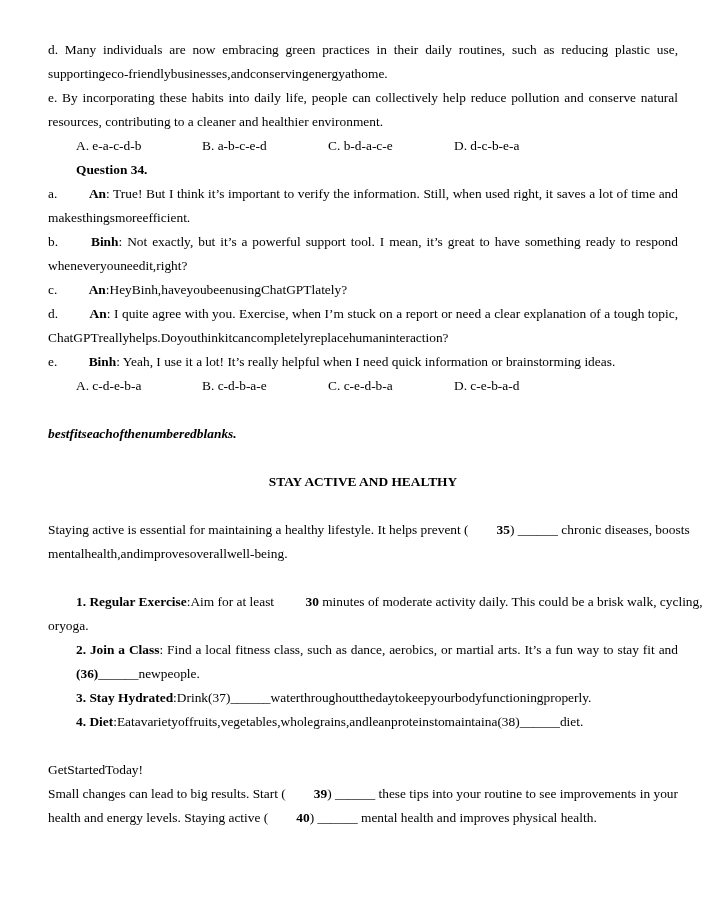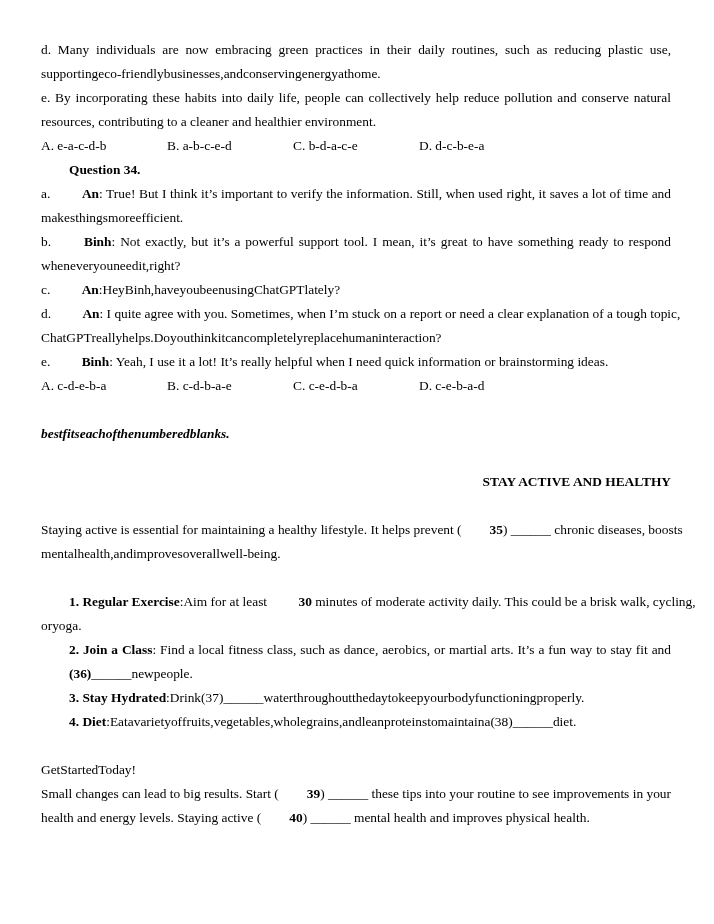--- a/index.html
+++ b/index.html
@@ -1,27 +1,27 @@
 <!DOCTYPE html>
 <html><head>
 <meta charset="utf-8">
 <style>
   html, body { margin: 0; padding: 0; background: #ffffff; }
   body { width: 714px; height: 924px; position: relative; overflow: hidden;
          font-family: "Liberation Serif", serif; font-size: 13.4px; color: #000; }
-  .page { position: absolute; left: 41px; top: 40px; width: 630px; }
+  .page { position: absolute; left: 48px; top: 40px; width: 630px; }
   .line { height: 24px; line-height: 20px; white-space: nowrap; }
   .spread { display: flex; justify-content: flex-start; }
   .just { text-align: justify; text-align-last: justify; }
   .blank-line { height: 24px; }
-  .opts { display: flex; }
+  .opts { display: flex; margin-left: 28px; }
   .opt { width: 126px; }
   b { font-weight: bold; margin-left: 28px; }
   .ital { font-style: italic; font-weight: bold; }
-  .center { text-align: right; font-weight: bold; }
+  .center { text-align: center; font-weight: bold; }
 </style>
 </head>
 <body>
 
 <div class="page">
 
   <div class="line just">d. Many individuals are now embracing green practices in their daily routines, such as reducing plastic use,</div>
   <div class="line spread">
       <span>supporting</span>
       <span>eco-friendly</span>
@@ -65,21 +65,21 @@
     <span>Hey</span>
     <span>Binh,</span>
     <span>have</span>
     <span>you</span>
     <span>been</span>
     <span>using</span>
     <span>ChatGPT</span>
     <span>lately?</span>
   </div>
 
-  <div class="line just"><span>d. </span><b>An</b><span>: I quite agree with you. Sometimes, when I’m stuck on a report or need a clear explanation of a tough topic,</span></div>
+  <div class="line just"><span>d. </span><b>An</b><span>: I quite agree with you. Exercise, when I’m stuck on a report or need a clear explanation of a tough topic,</span></div>
   <div class="line spread">
       <span>ChatGPT</span>
       <span>really</span>
       <span>helps.</span>
       <span>Do</span>
       <span>you</span>
       <span>think</span>
       <span>it</span>
       <span>can</span>
       <span>completely</span>

